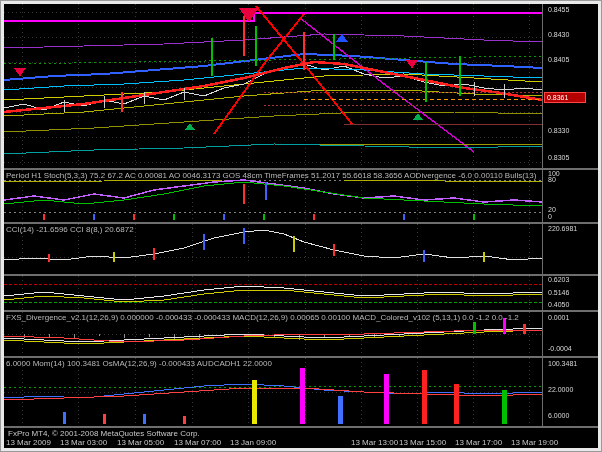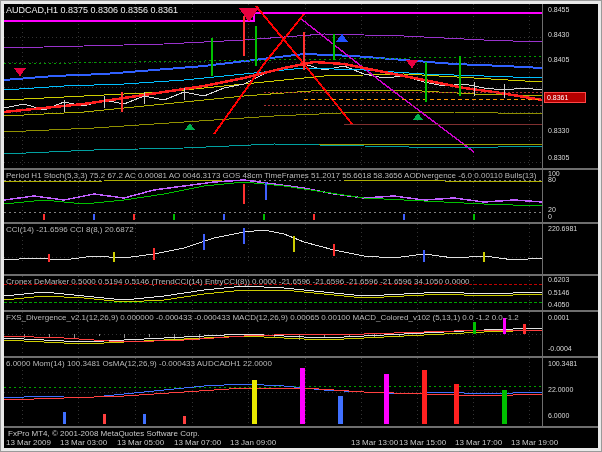--- a/index.html
+++ b/index.html
@@ -80,21 +80,20 @@
           <line x1="470" x2="470" y1="78" y2="92" stroke="#cccccc" stroke-width="1"></line>
           <line x1="500" x2="500" y1="80" y2="94" stroke="#cccccc" stroke-width="1"></line>
           <polygon points="235,4 255,4 245,18" fill="#e8003f"></polygon>
           <polygon points="10,64 22,64 16,72.4" fill="#e8003f"></polygon>
           <polygon points="402,56 414,56 408,64.4" fill="#e8003f"></polygon>
           <polygon points="332,38 344,38 338,29.6" fill="#2050ff"></polygon>
           <polygon points="181,126 191,126 186,119" fill="#00b050"></polygon>
           <polygon points="409,116 419,116 414,109" fill="#00b050"></polygon>
         </svg>
       <div class="overlay-label">
-        <div class="symline">AUDCAD,H1 0.8375 0.8306 0.8356 0.8361</div>
       </div>
       <div class="scale-col">
         <div class="price-box">0.8361</div>
       <div class="scale-label" style="top: 2px;">0.8455</div>
           <div class="scale-label" style="top: 27px;">0.8430</div>
           <div class="scale-label" style="top: 52px;">0.8405</div>
           <div class="scale-label" style="top: 123px;">0.8330</div>
           <div class="scale-label" style="top: 150px;">0.8305</div>
         </div>
     </div>
@@ -181,21 +180,20 @@
           <line x1="301" x2="301" y1="0" y2="34" stroke="#333333" stroke-width="1" stroke-dasharray="1,3"></line>
           <line x1="357" x2="357" y1="0" y2="34" stroke="#333333" stroke-width="1" stroke-dasharray="1,3"></line>
           <line x1="413" x2="413" y1="0" y2="34" stroke="#333333" stroke-width="1" stroke-dasharray="1,3"></line>
           <line x1="469" x2="469" y1="0" y2="34" stroke="#333333" stroke-width="1" stroke-dasharray="1,3"></line>
           <line x1="525" x2="525" y1="0" y2="34" stroke="#333333" stroke-width="1" stroke-dasharray="1,3"></line>
           <polyline points="0,8 538,8" fill="none" stroke="#c00000" stroke-width="1" stroke-dasharray="3,2"></polyline>
           <polyline points="0,26 538,26" fill="none" stroke="#00a000" stroke-width="1" stroke-dasharray="3,2"></polyline>
           <polyline points="0,20 40,16 80,20 120,24 160,20 200,14 240,10 280,12 320,16 360,20 400,18 440,16 480,18 538,16" fill="none" stroke="#e8e8e8" stroke-width="1"></polyline>
           <polyline points="0,24 40,20 80,22 120,26 160,24 200,18 240,14 280,14 320,18 360,22 400,20 440,18 480,20 538,18" fill="none" stroke="#cccc00" stroke-width="1"></polyline>
         </svg>
-      <div class="ind-label">Cronex DeMarker 0.5000 0.5194 0.5146  (TrendCCI(14) EntryCCI(8)) 0.0000 -21.6596 -21.6596 -21.6596 -21.6596 34.1050 0.0000</div>
       <div class="scale-col">
           <div class="scale-label" style="top: 0px;">0.6203</div>
           <div class="scale-label" style="top: 13px;">0.5146</div>
           <div class="scale-label" style="top: 25px;">0.4050</div>
         </div>
     </div>
     <div class="sep" style="top:306px;"></div>
 
     <div class="panel" style="top:308px;height:44px;">
       <svg width="538" height="44" viewBox="0 0 538 44" shape-rendering="crispEdges">

